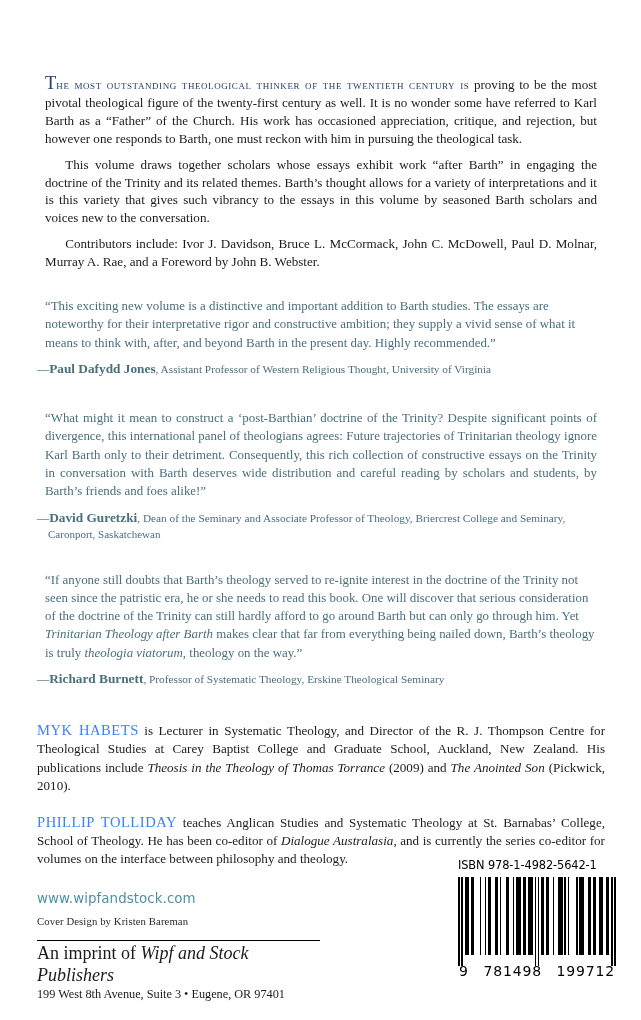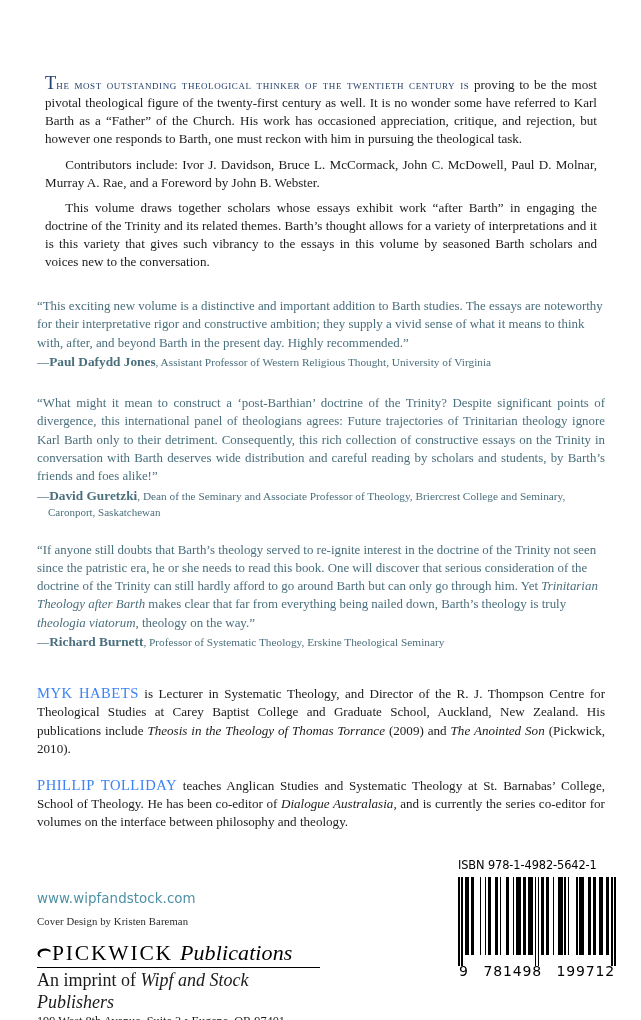--- a/index.html
+++ b/index.html
@@ -58,21 +58,21 @@
 
   
   .endorsements {
     margin-top: 26px;
     color: #4a6f7d;
   }
   .blurb {
     font-size: 12.9px;
     line-height: 1.42;
     text-align: justify;
-    margin: 0;
+    margin: 8px;
   }
   .blurb.ragged { text-align: left; }
   .attrib {
     font-size: 12.2px;
     line-height: 1.36;
     margin: 1px 0 0 0;
     color: #4a6f7d;
     text-indent: 0;
   }
   .attrib .nm {
@@ -225,22 +225,22 @@
 </style>
 </head>
 <body>
 
 <div class="page">
 
   <div class="content">
 
     <div class="desc">
       <p><span class="lead-smallcaps"><span class="dropcap-t">T</span><span>he most outstanding theological thinker of the twentieth century is</span></span><span> proving to be the most pivotal theological figure of the twenty-first century as well. It is no wonder some have referred to Karl Barth as a “Father” of the Church. His work has occasioned appreciation, critique, and rejection, but however one responds to Barth, one must reckon with him in pursuing the theological task.</span></p>
+      <p class="indent">This volume draws together scholars whose essays exhibit work “after Barth” in engaging the doctrine of the Trinity and its related themes. Barth’s thought allows for a variety of interpretations and it is this variety that gives such vibrancy to the essays in this volume by seasoned Barth scholars and voices new to the conversation.</p>
       <p class="indent">Contributors include: Ivor J. Davidson, Bruce L. McCormack, John C. McDowell, Paul D. Molnar, Murray A. Rae, and a Foreword by John B. Webster.</p>
-      <p class="indent">This volume draws together scholars whose essays exhibit work “after Barth” in engaging the doctrine of the Trinity and its related themes. Barth’s thought allows for a variety of interpretations and it is this variety that gives such vibrancy to the essays in this volume by seasoned Barth scholars and voices new to the conversation.</p>
     </div>
 
     <div class="endorsements">
 
       <div>
         <p class="blurb ragged">“This exciting new volume is a distinctive and important addition to Barth studies. The essays are noteworthy for their interpretative rigor and constructive ambition; they supply a vivid sense of what it means to think with, after, and beyond Barth in the present day. Highly recommended.”</p>
         <p class="attrib"><span>—</span><span class="nm">Paul Dafydd Jones</span><span class="role">, Assistant Professor of Western Religious Thought, University of Virginia</span></p>
       </div>
 
       <div class="blurb-gap"></div>
@@ -265,29 +265,20 @@
       <p class="bio"><span class="bio-name">PHILLIP TOLLIDAY</span><span> teaches Anglican Studies and Systematic Theology at St. Barnabas’ College, School of Theology. He has been co-editor of </span><em>Dialogue Australasia</em><span>, and is currently the series co-editor for volumes on the interface between philosophy and theology.</span></p>
     </div>
 
   </div>
 
   <div class="footer">
     <p class="weburl">www.wipfandstock.com</p>
     <p class="coverdesign">Cover Design by Kristen Bareman</p>
 
     <div class="logo-block">
-      <div class="logo-line">
-        <span class="leaf-icon">
-          <svg width="14" height="11" viewBox="0 0 14 11" xmlns="http://www.w3.org/2000/svg">
-            <path d="M13.4 2.2 C10.6 0.2 6.4 0.0 3.4 1.6 C1.2 2.8 0.2 4.8 0.6 6.6 C1.0 8.4 2.8 9.6 4.8 9.4 C3.2 8.6 2.4 7.2 2.8 5.8 C3.3 4.0 5.6 2.8 8.2 2.8 C10.0 2.8 11.9 3.3 13.4 4.2 Z" fill="#000"></path>
-          </svg>
-        </span>
-        <span class="pickwick-word">PICKWICK</span>
-        <span class="publications-word">Publications</span>
-      </div>
       <div class="logo-rule"></div>
       <p class="imprint"><span>An imprint of </span><em>Wipf and Stock Publishers</em></p>
       <p class="address">199 West 8th Avenue, Suite 3 • Eugene, OR 97401</p>
     </div>
   </div>
 
   <div class="isbn-area">
     <p class="isbn-text">ISBN 978-1-4982-5642-1</p>
     <div class="barcode-box">
       <div class="bars" id="bars">

